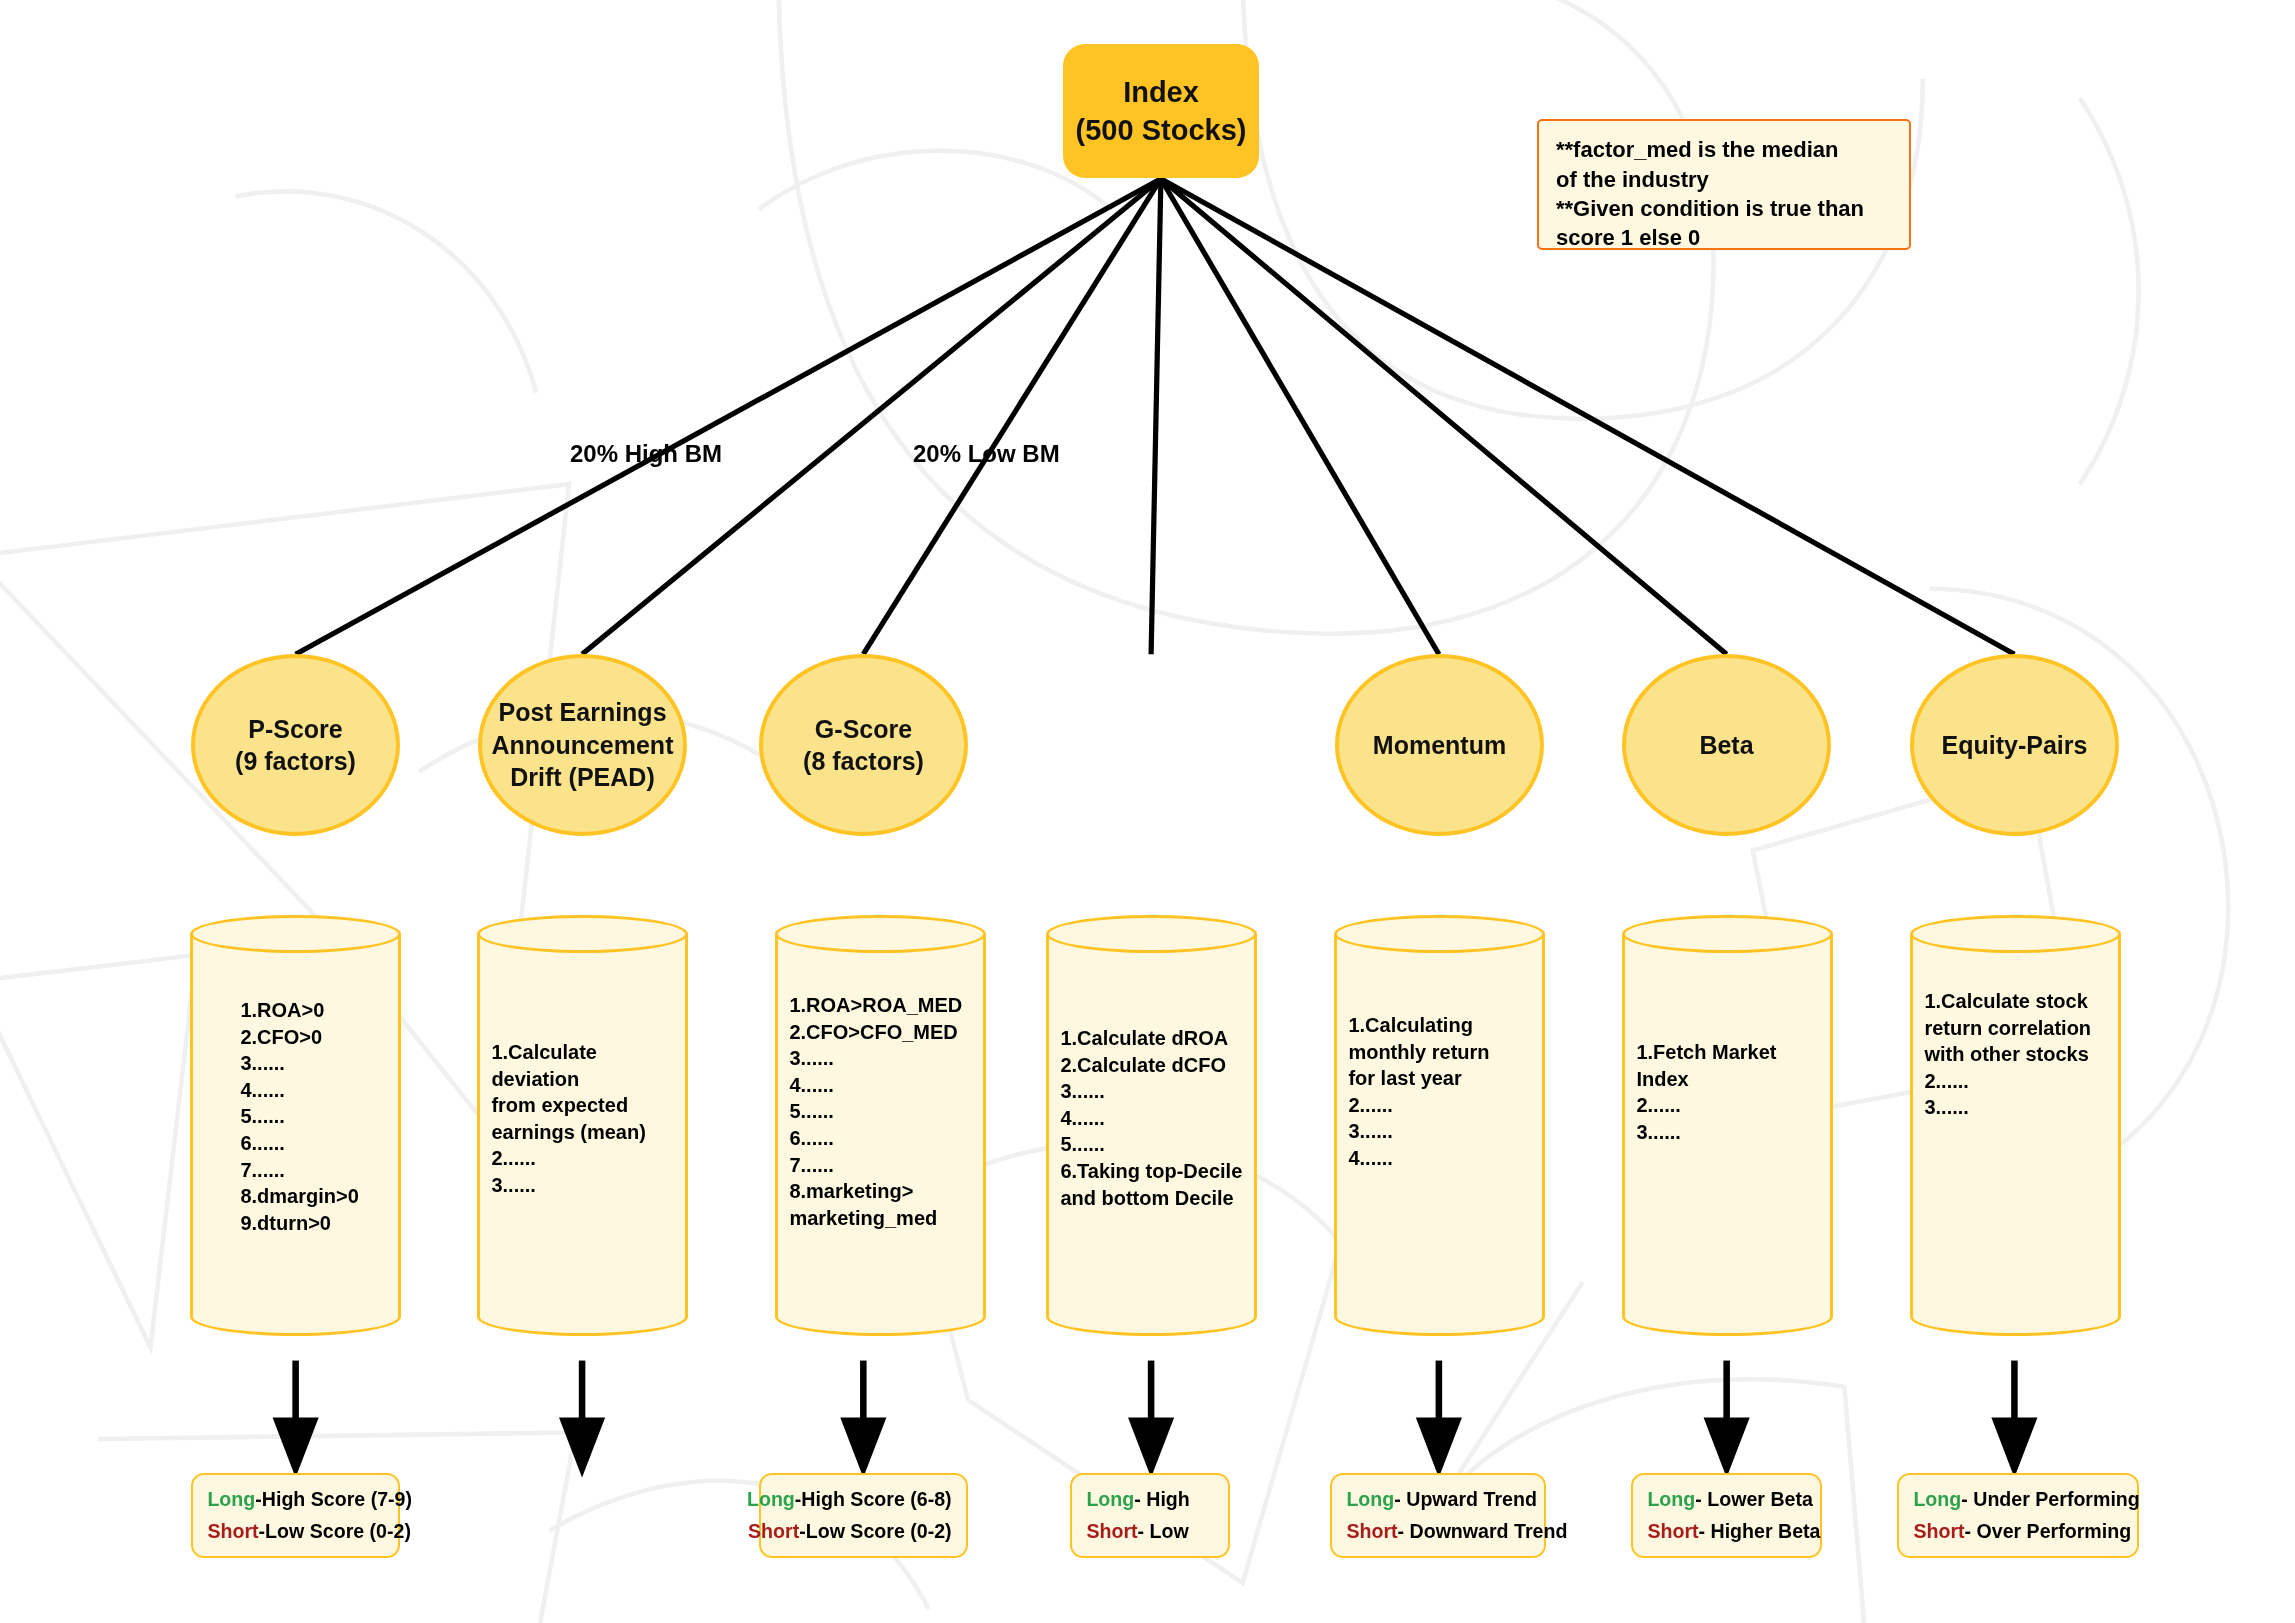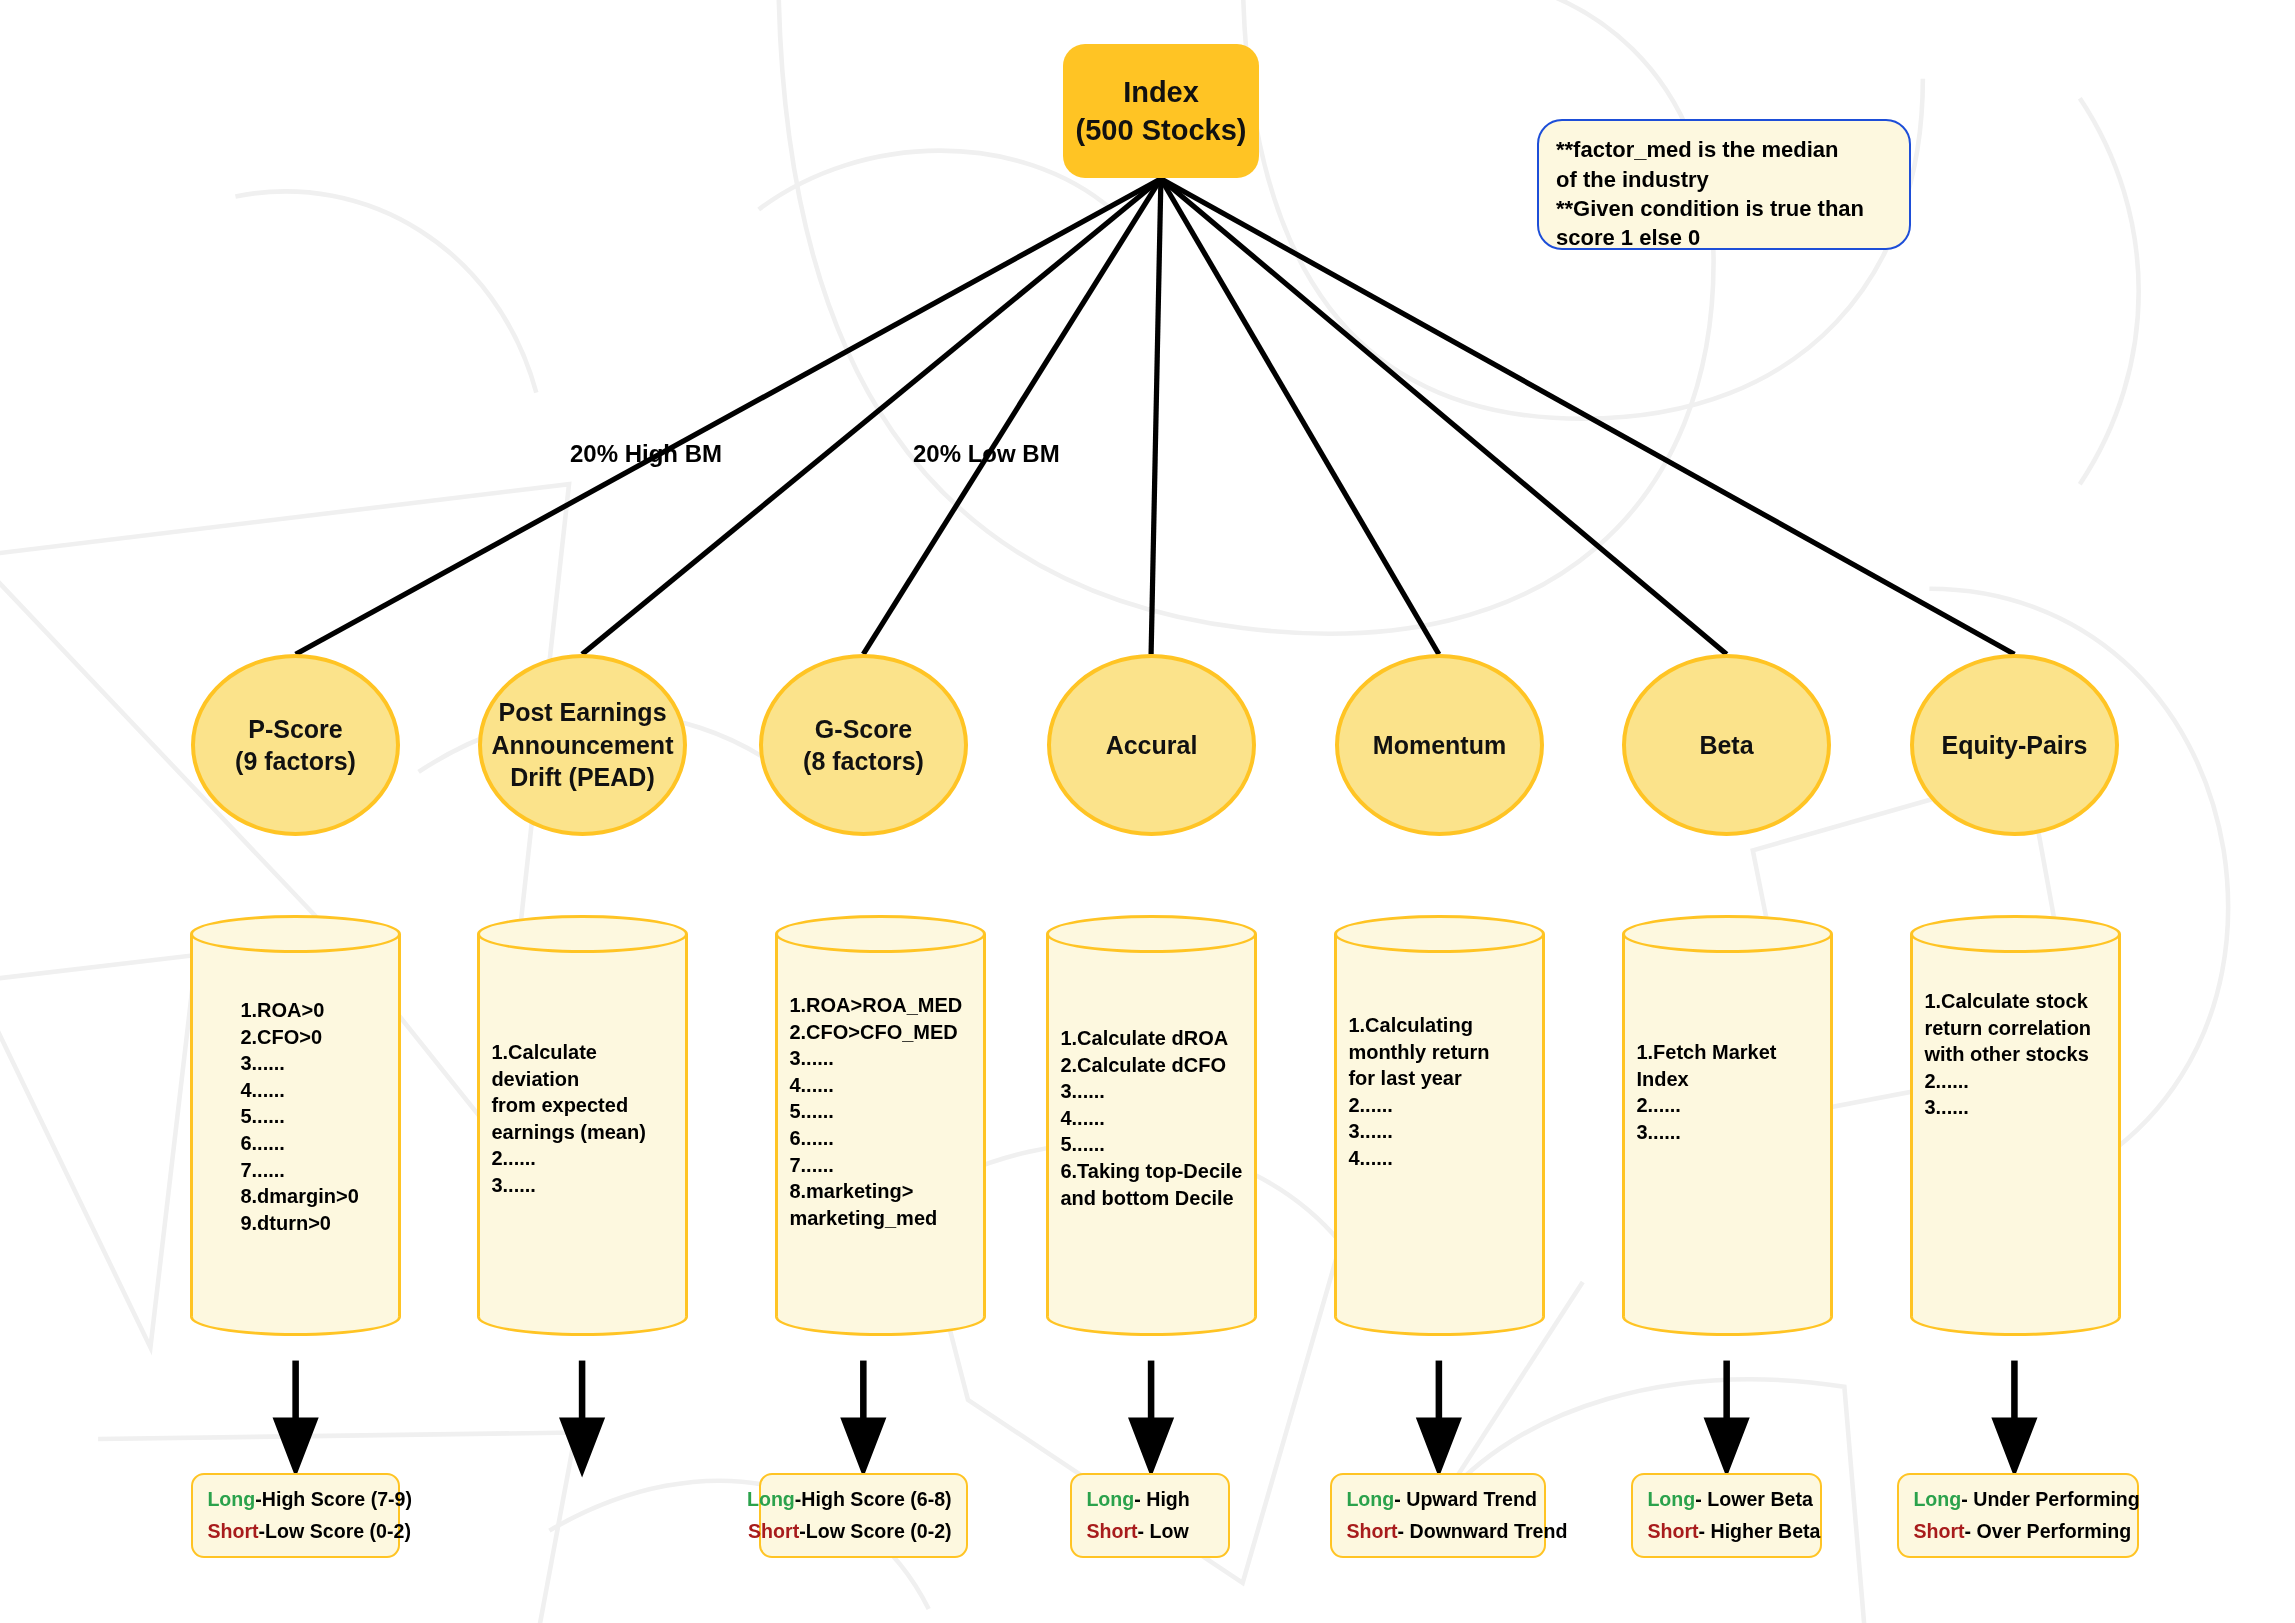--- a/index.html
+++ b/index.html
@@ -60,22 +60,22 @@
   }
 
   
   .note-box {
     position: absolute;
     left: 1537px;
     top: 119px;
     width: 374px;
     height: 131px;
     background: #FDF8DF;
-    border: 2px solid #1d4ed8;
-    border-radius: 25px;
+    border: 2px solid #f97316;
+    border-radius: 5px;
     padding: 14.4px 17px;
     box-sizing: border-box;
     font-size: 22px;
     font-weight: bold;
     line-height: 1.33;
   }
 
   
   .edge-label {
     position: absolute;
@@ -308,23 +308,20 @@
   </div>
   <div class="result-box" style="left:759px; top:1473px; width:209px; height:85px;align-items:flex-end;">
     <div>
       <span class="tag-long">Long</span><span>-High Score (6-8)</span>
     </div>
     <div>
       <span class="tag-short">Short</span><span>-Low Score (0-2)</span>
     </div>
   </div>
 
-  <div class="factor-circle" style="left:1047px; top:654px;">
-    <div>Accural</div>
-  </div>
   <div class="cylinder" style="left:1046px; top:915px;">
     <div class="cyl-body"></div>
     <div class="cyl-bottom"></div>
     <div class="cyl-top"></div>
     <div class="cyl-text" style="top:110px;">1.Calculate dROA
 2.Calculate dCFO
 3......
 4......
 5......
 6.Taking top-Decile

